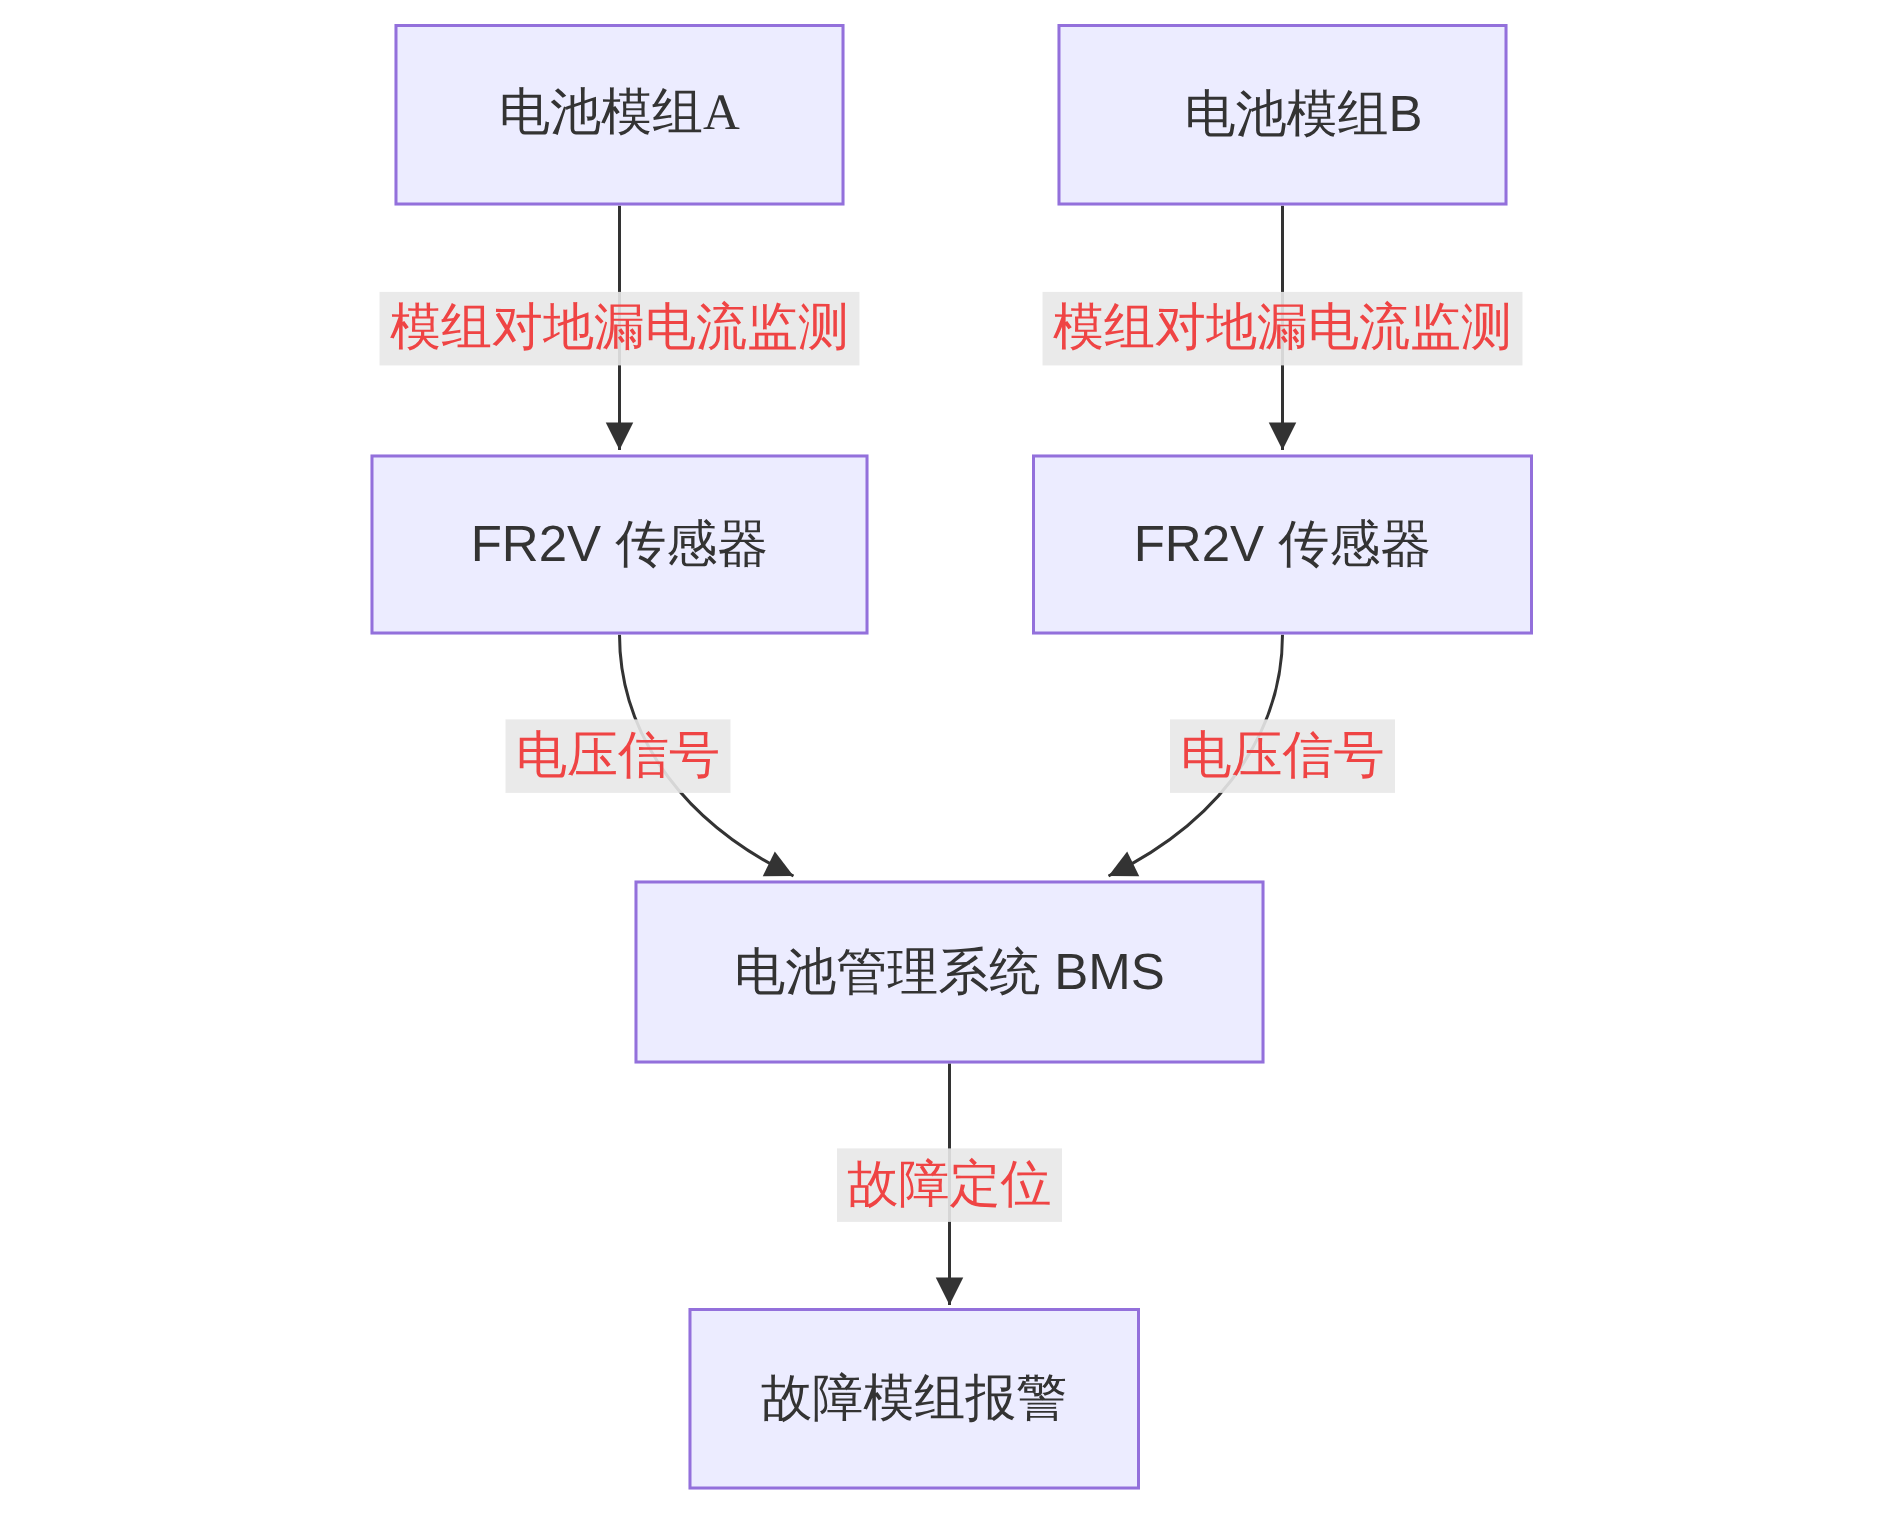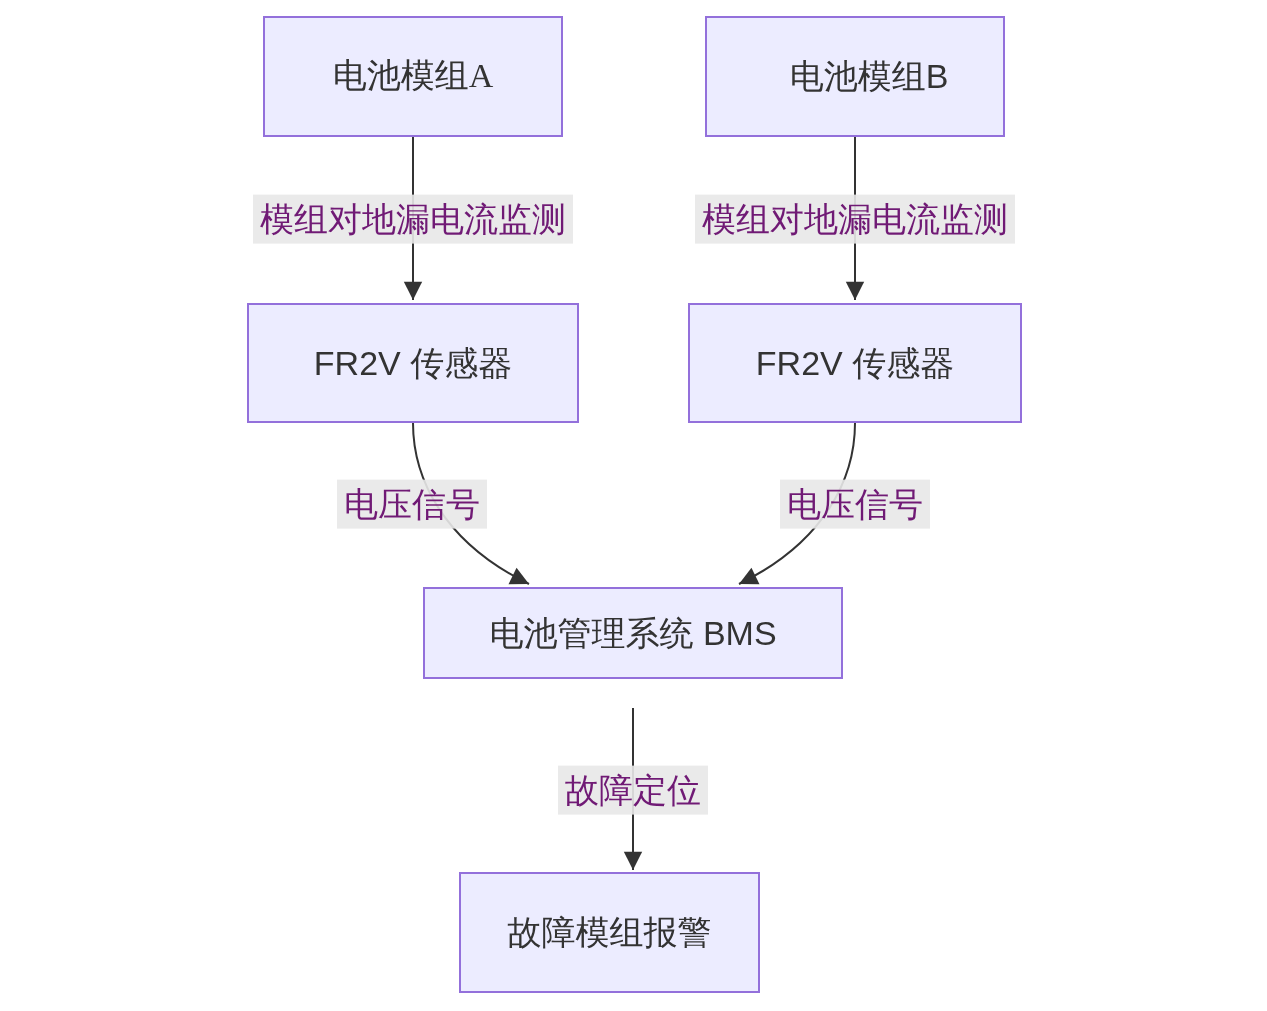--- a/index.html
+++ b/index.html
@@ -43,29 +43,29 @@
     color: #333333;
   }
   .edge-label {
     position: absolute;
     transform: translate(-50%, -50%);
     background: rgba(232, 232, 232, 0.9);
     padding: 4px 7px;
     font-size: 34px;
     line-height: 1.2;
     white-space: nowrap;
-    color: #701a75;
+    color: #ef4444;
     text-align: center;
   }
   
   .node-battery-a { left: 263px; top: 16px;  width: 300px; height: 121px; font-family: Liberation Serif, serif; }
   .node-battery-b { left: 705px; top: 16px;  width: 300px; height: 121px; padding-left: 28px; }
   .node-sensor-a  { left: 247px; top: 303px; width: 332px; height: 120px; }
   .node-sensor-b  { left: 688px; top: 303px; width: 334px; height: 120px; }
-  .node-bms       { left: 423px; top: 587px; width: 420px; height: 92px; }
+  .node-bms       { left: 423px; top: 587px; width: 420px; height: 122px; }
   .node-alarm     { left: 459px; top: 872px; width: 301px; height: 121px; }
   
   .label-leak-a { left: 413px; top: 219px; }
   .label-leak-b { left: 855px; top: 219px; }
   .label-volt-a { left: 412px; top: 504px; }
   .label-volt-b { left: 855px; top: 504px; }
   .label-fault  { left: 633px; top: 790px; }
 </style>
 </head>
 <body>

